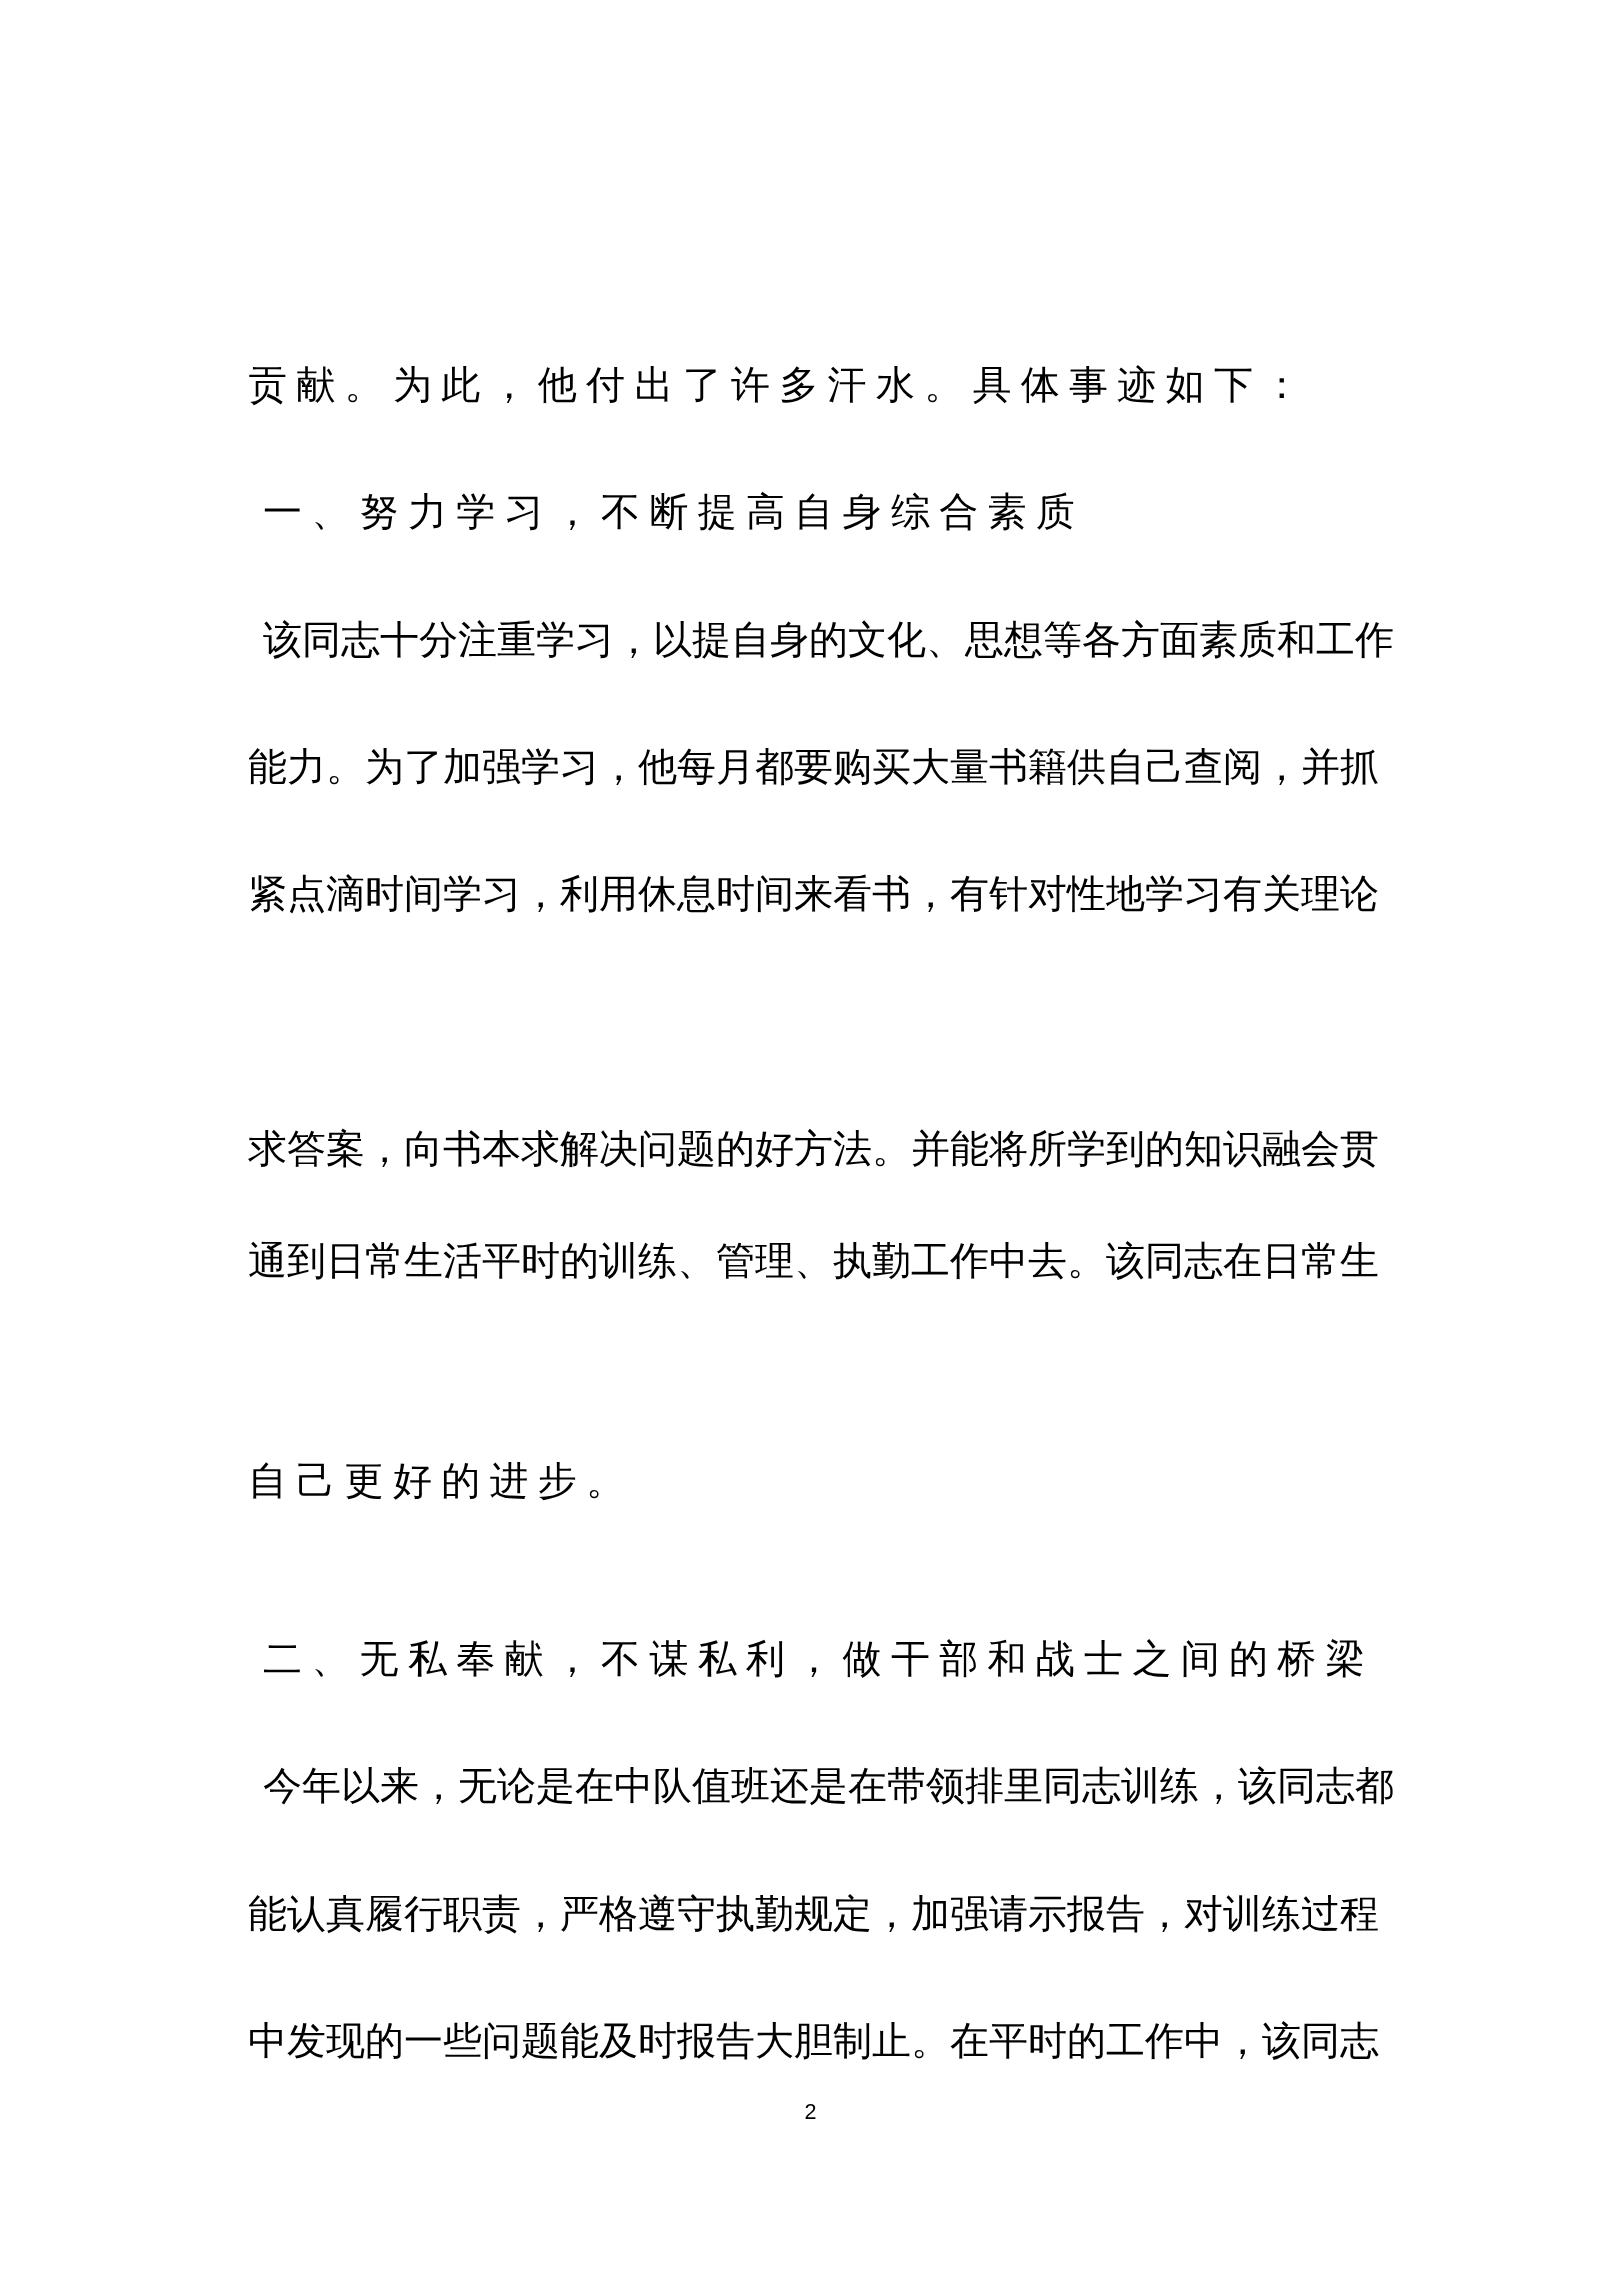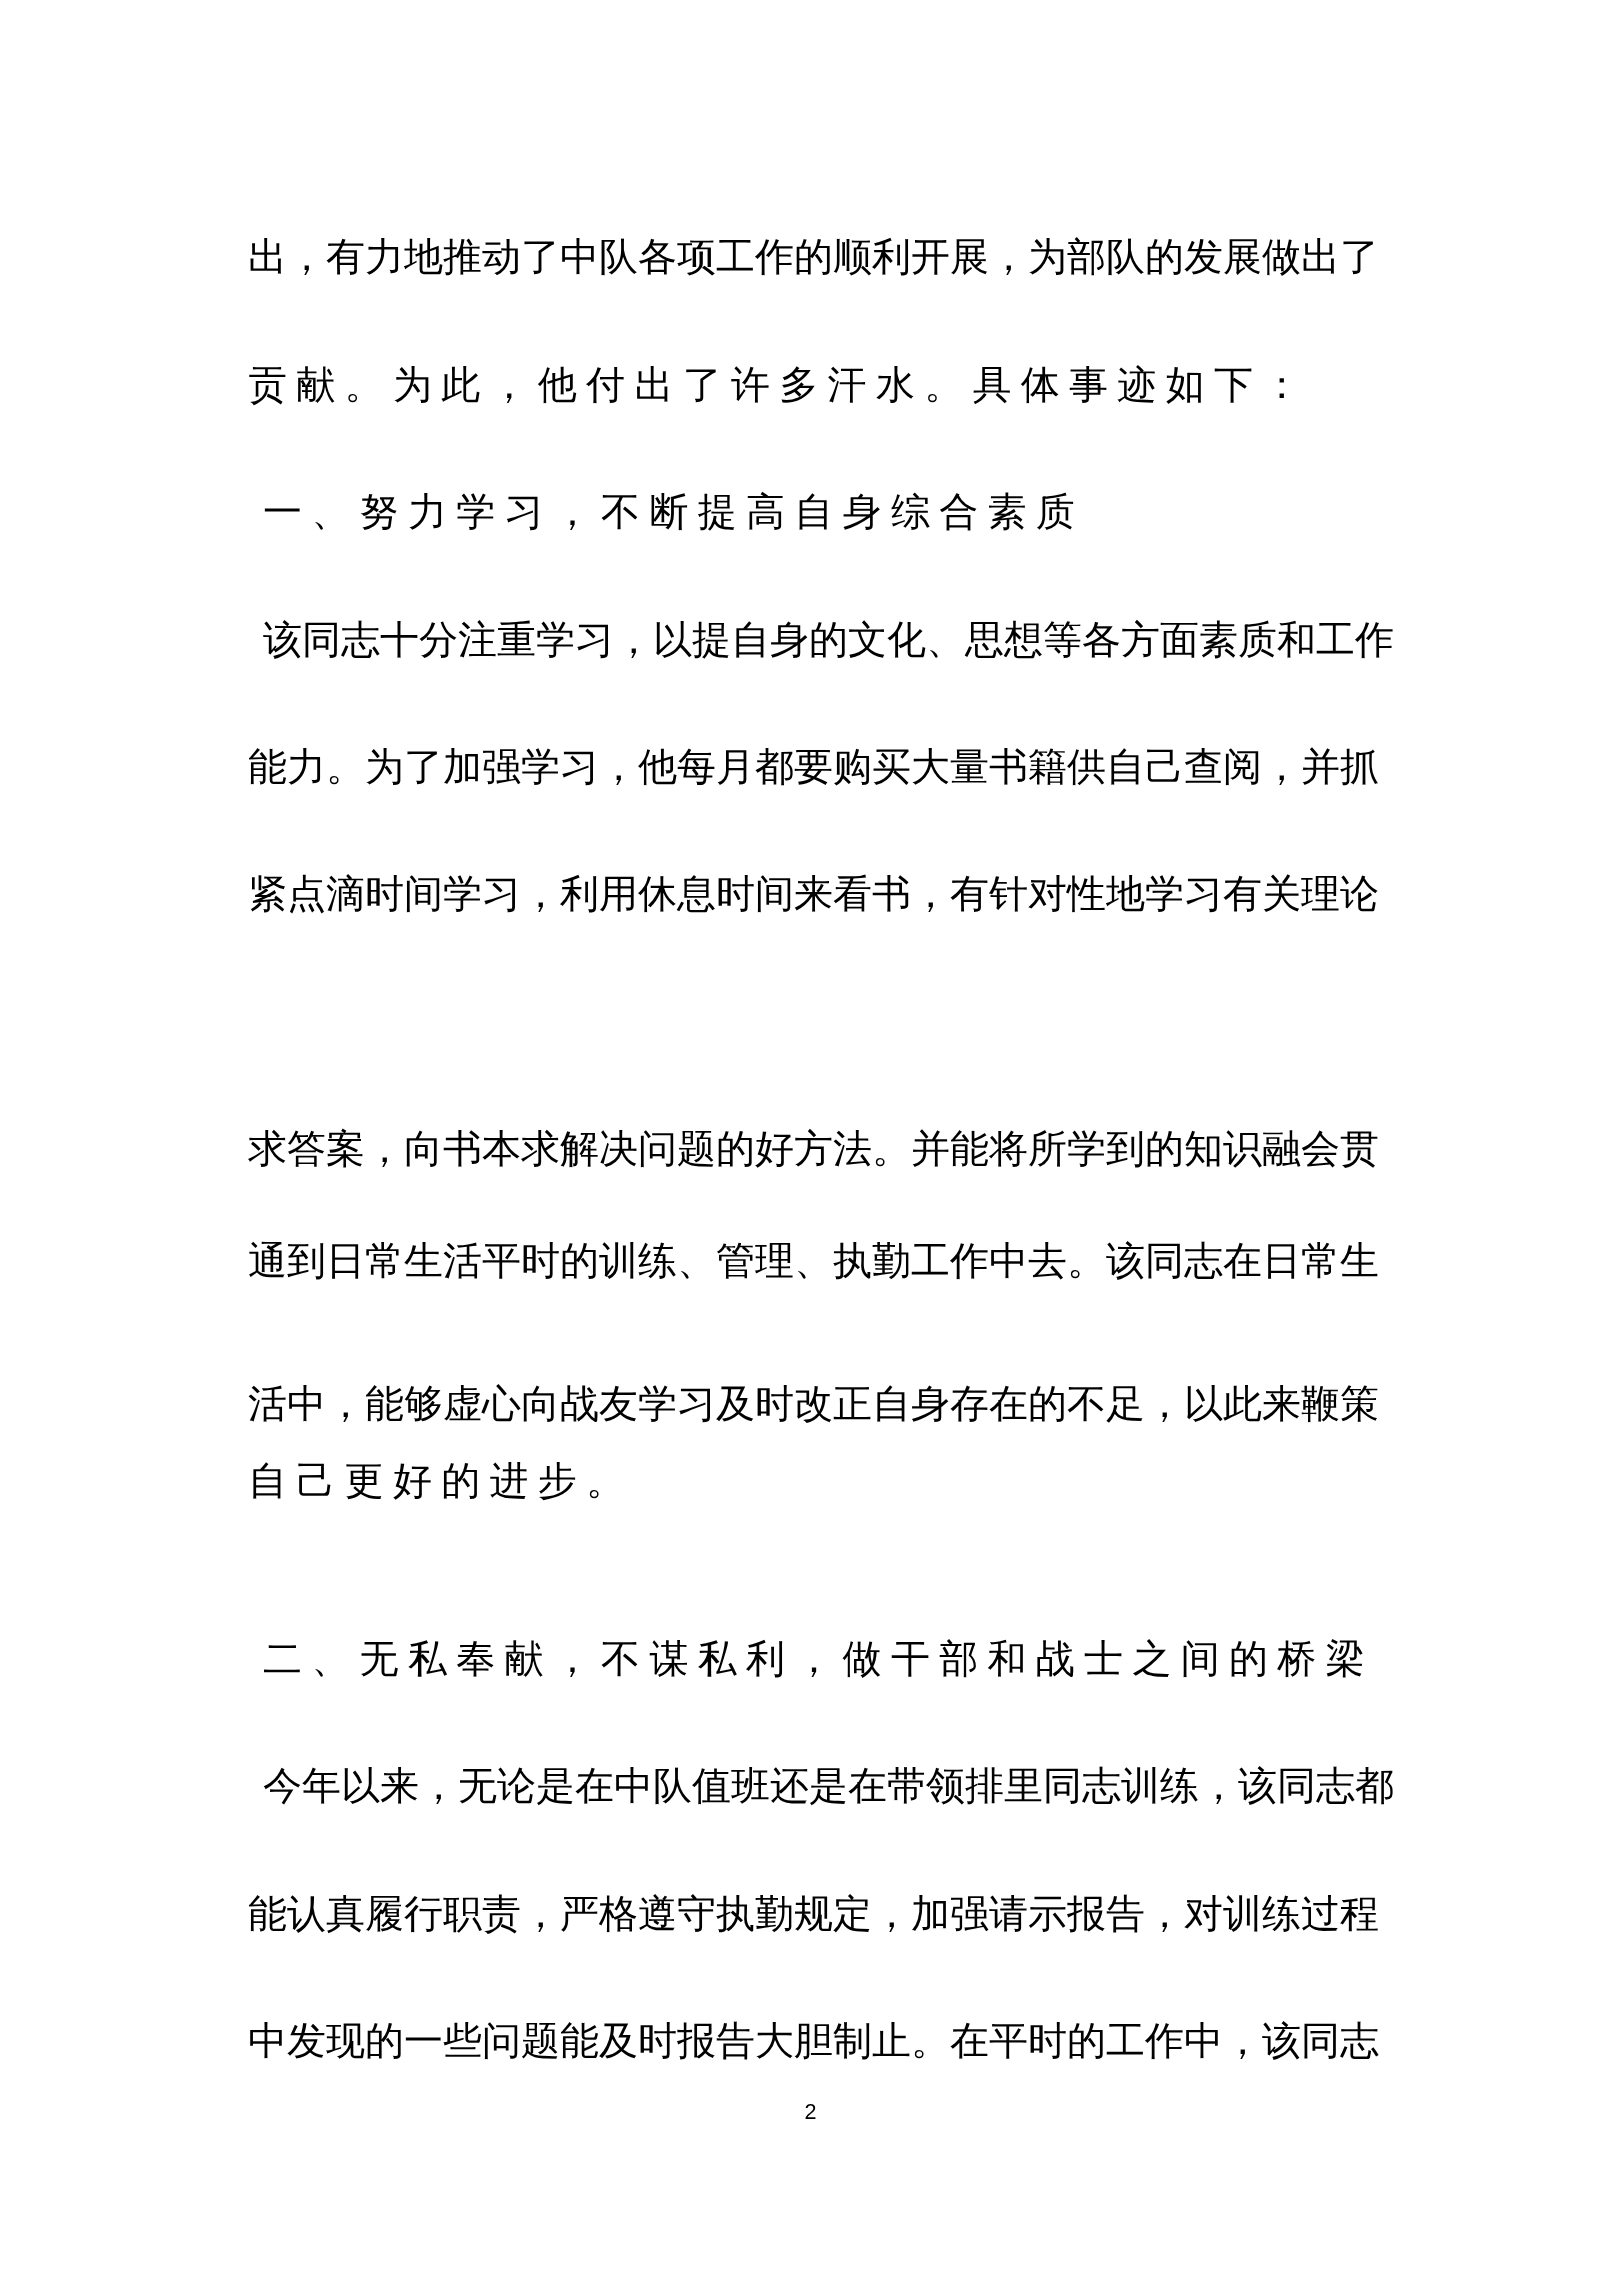--- a/index.html
+++ b/index.html
@@ -61,31 +61,29 @@
       font-family: "Liberation Sans", "DejaVu Sans", sans-serif;
       font-size: 21.6px;
       line-height: 25.5px;
     }
   </style>
 </head>
 <body>
 
 <div class="page">
 
-  <div class="line" style="top:232px;">出，有力地推动了中队各项工作的顺利开展，为部队的发展做出了</div>
   <div class="line last" style="top:360px;">贡献。为此，他付出了许多汗水。具体事迹如下：</div>
 
   <div class="line indent" style="top:615px;">该同志十分注重学习，以提自身的文化、思想等各方面素质和工作</div>
 
   <div class="line heading" style="top:487px;">一、努力学习，不断提高自身综合素质</div>
   <div class="line" style="top:742px;">能力。为了加强学习，他每月都要购买大量书籍供自己查阅，并抓</div>
   <div class="line" style="top:869px;">紧点滴时间学习，利用休息时间来看书，有针对性地学习有关理论</div>
   <div class="line" style="top:1124px;">求答案，向书本求解决问题的好方法。并能将所学到的知识融会贯</div>
   <div class="line" style="top:1236px;">通到日常生活平时的训练、管理、执勤工作中去。该同志在日常生</div>
-  <div class="line" style="top:1379px;">活中，能够虚心向战友学习及时改正自身存在的不足，以此来鞭策</div>
   <div class="line last" style="top:1456px;">自己更好的进步。</div>
 
   <div class="line heading" style="top:1634px;">二、无私奉献，不谋私利，做干部和战士之间的桥梁</div>
 
   <div class="line indent" style="top:1761px;">今年以来，无论是在中队值班还是在带领排里同志训练，该同志都</div>
   <div class="line" style="top:1889px;">能认真履行职责，严格遵守执勤规定，加强请示报告，对训练过程</div>
   <div class="line" style="top:2016px;">中发现的一些问题能及时报告大胆制止。在平时的工作中，该同志</div>
 
   <div class="page-number">2</div>
 </div>

